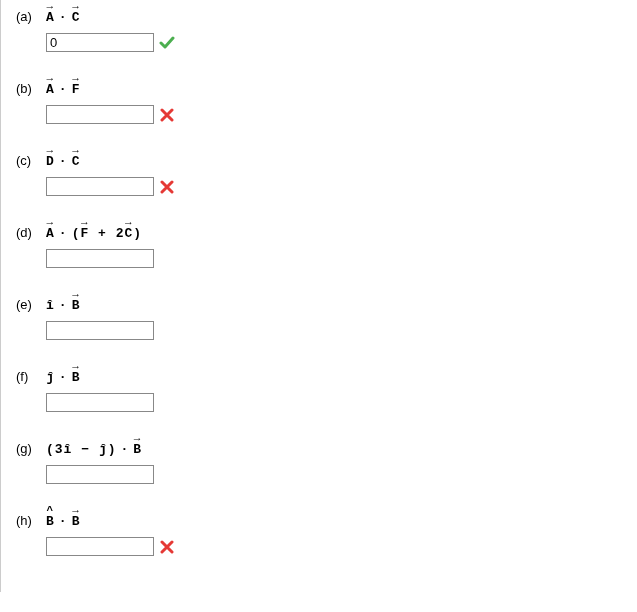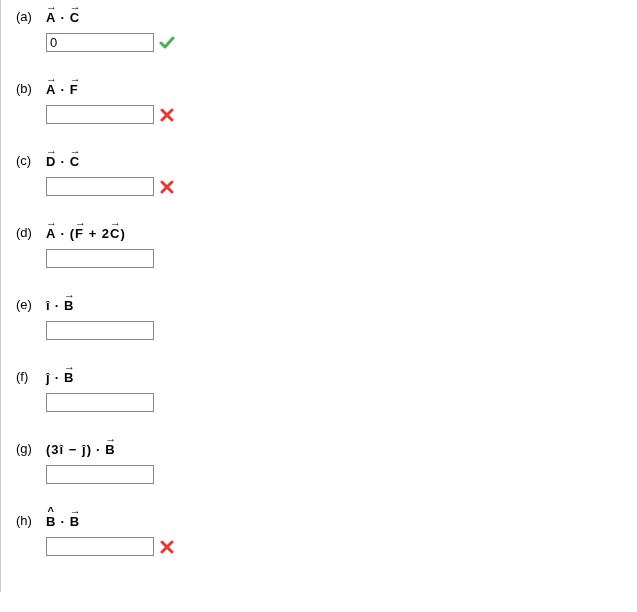--- a/index.html
+++ b/index.html
@@ -16,21 +16,21 @@
     .part-label-row {
       display: flex;
       align-items: center;
       margin-bottom: 8px;
     }
     .part-letter {
       width: 30px;
       flex-shrink: 0;
     }
     .expression {
-      font-family: Liberation Sans, sans-serif;
+      font-family: Liberation Mono, monospace;
       font-weight: bold;
       letter-spacing: 1px;
       white-space: nowrap;
     }
     .input-row {
       display: flex;
       align-items: center;
       padding-left: 30px;
     }
     input.answer {

